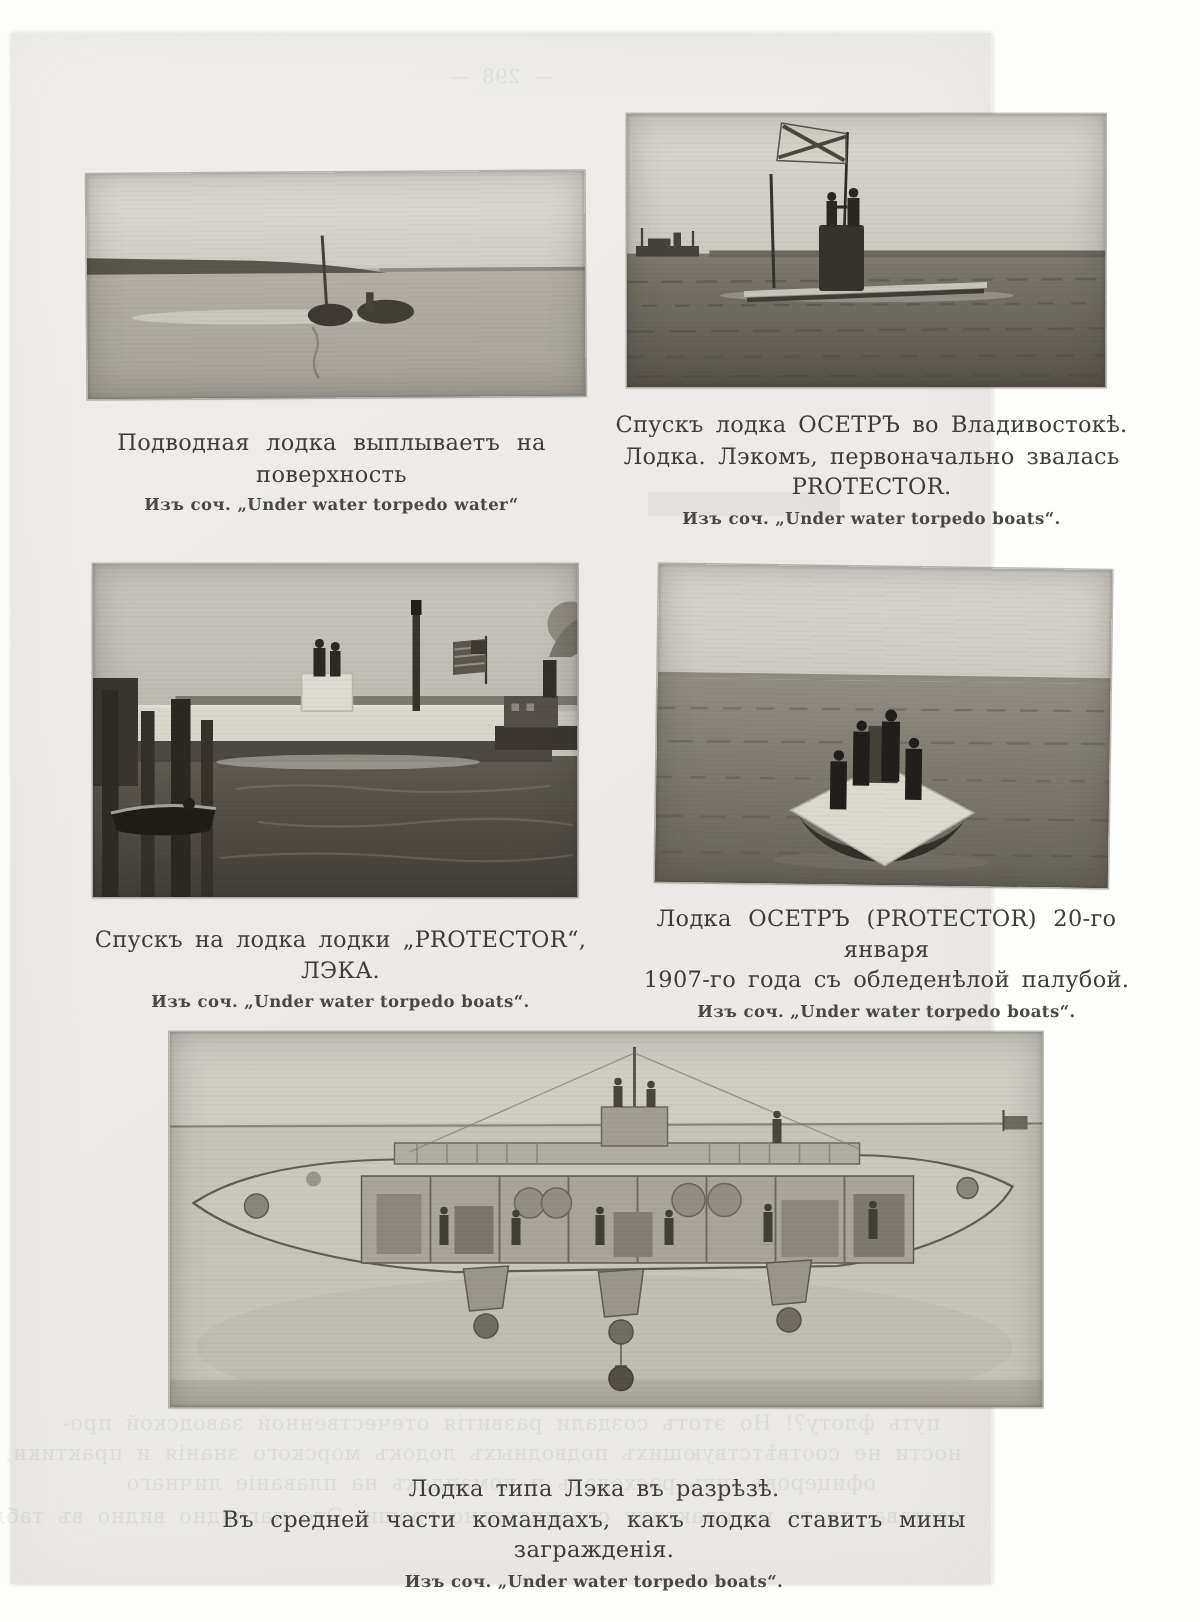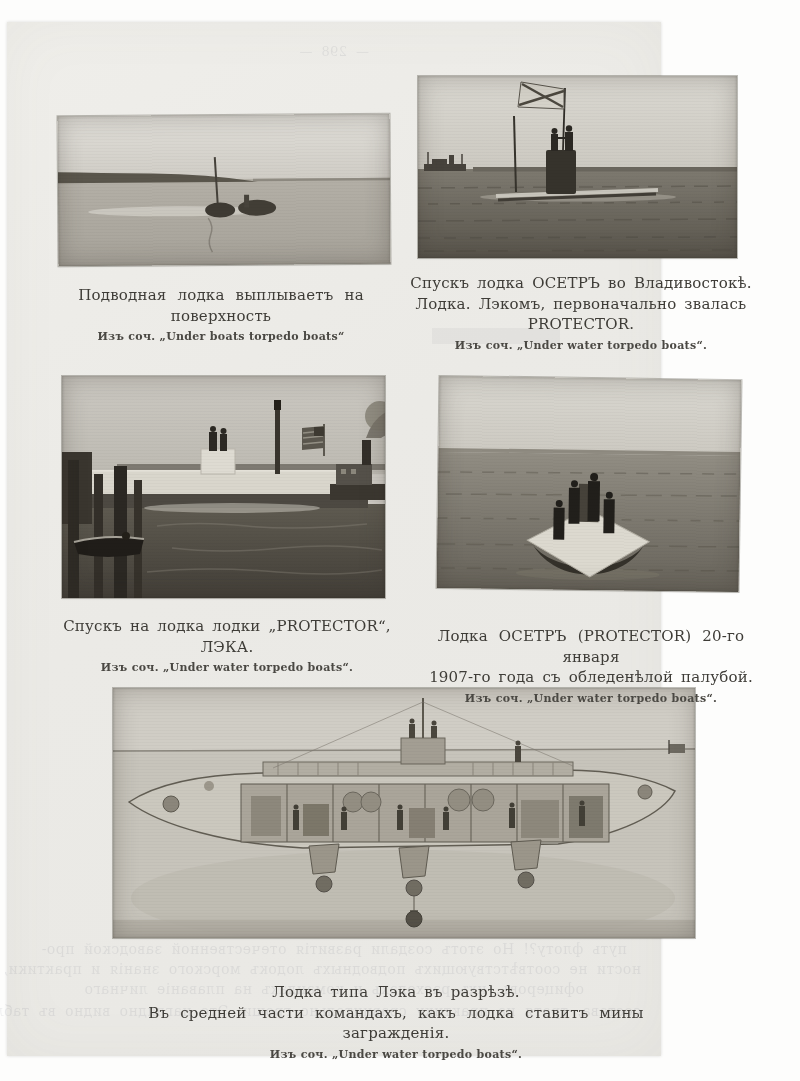--- a/index.html
+++ b/index.html
@@ -63,21 +63,21 @@
         <rect x="186" y="80" width="5" height="13" fill="#47433b"></rect>
         <path d="M150,103 q6,8 2,18 q-3,8 2,16" stroke="#6f6b62" fill="none" stroke-width="1.5" opacity=".6"></path>
       </g>
     </svg>
     <div class="vig"></div>
     <div class="grain"></div>
   </div>
 
   <div class="caption" style="top:263px;left:28px;width:372px">
     <div class="cap-line wide">Подводная лодка выплываетъ на поверхность</div>
-    <div class="cap-src">Изъ соч. „Under boats torpedo boats“</div>
+    <div class="cap-src">Изъ соч. „Under water torpedo water“</div>
   </div>
 
   <div class="photo" style="left:411px;top:54px;width:319px;height:182px">
     <svg width="319" height="182" viewBox="0 0 319 182">
       <defs>
         <linearGradient id="p2s" x1="0" y1="0" x2="0" y2="1">
             <stop offset="0" stop-color="#dad8d1"></stop>
             <stop offset="1" stop-color="#ccc9c1"></stop>
           </linearGradient>
         <linearGradient id="p2w" x1="0" y1="0" x2="0" y2="1">
@@ -246,21 +246,21 @@
         <rect x="150" y="103" width="12" height="40"></rect>
           <circle cx="156" cy="99" r="4"></circle>
         <rect x="166" y="121" width="11" height="34"></rect>
           <circle cx="171.5" cy="117" r="3.5"></circle>
       </g>
     </svg>
     <div class="vig"></div>
     <div class="grain"></div>
   </div>
 
-  <div class="caption" style="top:604px;left:404px;width:360px">
+  <div class="caption" style="top:580px;left:404px;width:360px">
     <div class="cap-line wide">Лодка ОСЕТРЪ (PROTECTOR) 20-го января</div>
     <div class="cap-line">1907-го года съ обледенѣлой палубой.</div>
     <div class="cap-src">Изъ соч. „Under water torpedo boats“.</div>
   </div>
 
   <div class="photo" style="left:106px;top:666px;width:582px;height:250px">
     <svg width="582" height="250" viewBox="0 0 582 250">
       <rect width="582" height="250" fill="#c7c4bb"></rect>
       <rect width="582" height="62" fill="#d0cdc5"></rect>
       <line x1="0" y1="63" x2="582" y2="61" stroke="#8a867d" stroke-width="1.5"></line>

